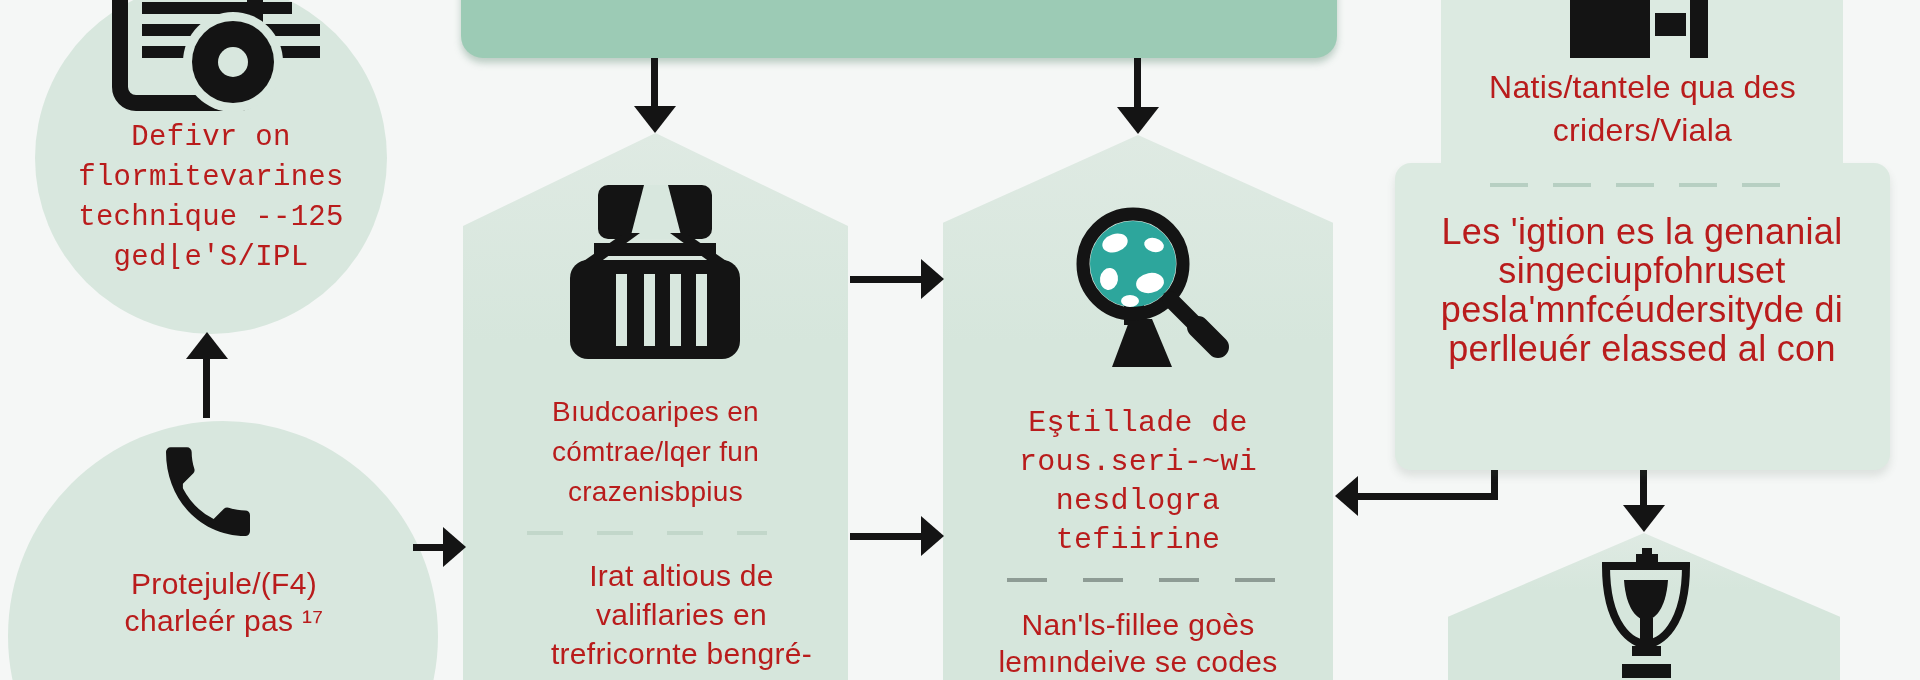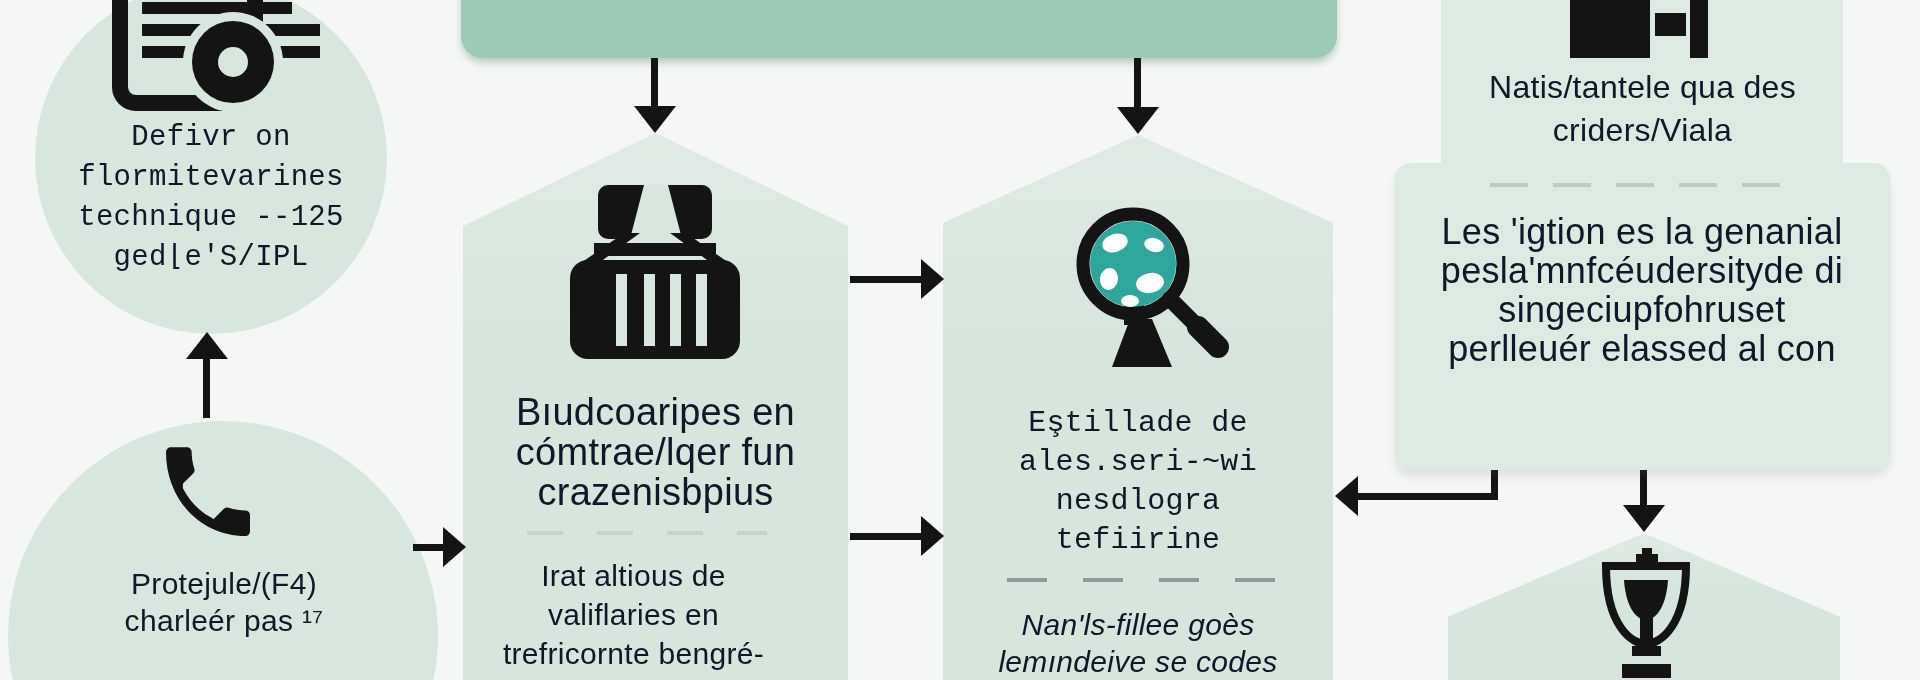--- a/index.html
+++ b/index.html
@@ -36,28 +36,28 @@
   .head.left{border-top:20px solid transparent;border-bottom:20px solid transparent;border-right:23px solid #141414;}
   
   .dashes{position:absolute;height:4px;}
   .dash-p1{left:527px;top:531px;width:240px;
     background:repeating-linear-gradient(90deg,#c2d7ca 0 36px,transparent 36px 70px);}
   .dash-p2{left:1007px;top:578px;width:272px;
     background:repeating-linear-gradient(90deg,#8e9c95 0 40px,transparent 40px 76px);}
   .dash-panel{left:1490px;top:183px;width:290px;z-index:3;
     background:repeating-linear-gradient(90deg,#b7cfc2 0 38px,transparent 38px 63px);}
   
-  .t{position:absolute;text-align:center;color:#0f172a;font-weight:500;letter-spacing:.3px;}
+  .t{position:absolute;text-align:center;color:#b91c1c;font-weight:500;letter-spacing:.3px;}
   .t .line{white-space:nowrap;}
   .ct-top{left:30px;top:118px;width:362px;font-size:29px;line-height:40px;font-family:Liberation Mono, monospace;}
   .ct-bottom{left:25px;top:565px;width:398px;font-size:30px;line-height:37px;}
-  .p1-top{left:468px;top:392px;width:375px;font-size:38px;line-height:40px;}
-  .p1-bottom{left:446px;top:556px;width:375px;font-size:30px;line-height:39px;}
+  .p1-top{left:468px;top:392px;width:375px;font-size:28px;line-height:40px;}
+  .p1-bottom{left:494px;top:556px;width:375px;font-size:30px;line-height:39px;}
   .p2-top{left:948px;top:404px;width:380px;font-size:30px;line-height:39px;font-family:Liberation Mono, monospace;}
-  .p2-bottom{left:948px;top:606px;width:380px;font-size:30px;line-height:37px;font-style:italic;}
+  .p2-bottom{left:948px;top:606px;width:380px;font-size:30px;line-height:37px;}
   .panel-heading{left:1410px;top:66px;width:465px;font-size:32px;line-height:43px;z-index:3;}
   .panel-body{left:1403px;top:212px;width:478px;font-size:36px;line-height:39px;z-index:3;}
   .icon{position:absolute;}
   svg{display:block;}
 </style>
 </head>
 <body>
 
 <div class="stage">
 
@@ -190,35 +190,35 @@
   </div>
 
   <div class="t p1-bottom">
     <div class="line">Irat altious de</div>
     <div class="line">valiflaries en</div>
     <div class="line">trefricornte bengré-</div>
   </div>
 
   <div class="t p2-top">
     <div class="line">Eştillade de</div>
-    <div class="line">ales.seri-~wi</div>
+    <div class="line">rous.seri-~wi</div>
     <div class="line">nesdlogra</div>
     <div class="line">tefiirine</div>
   </div>
 
   <div class="t p2-bottom">
     <div class="line">Nan'ls-fillee goès</div>
     <div class="line">lemındeive se codes</div>
   </div>
 
   <div class="t panel-heading">
     <div class="line">Natis/tantele qua des</div>
     <div class="line">criders/Viala</div>
   </div>
 
   <div class="t panel-body">
     <div class="line">Les 'igtion es la genanial</div>
+    <div class="line">singeciupfohruset</div>
     <div class="line">pesla'mnfcéudersityde di</div>
-    <div class="line">singeciupfohruset</div>
     <div class="line">perlleuér elassed al con</div>
   </div>
 
 </div>
 
 </body></html>

